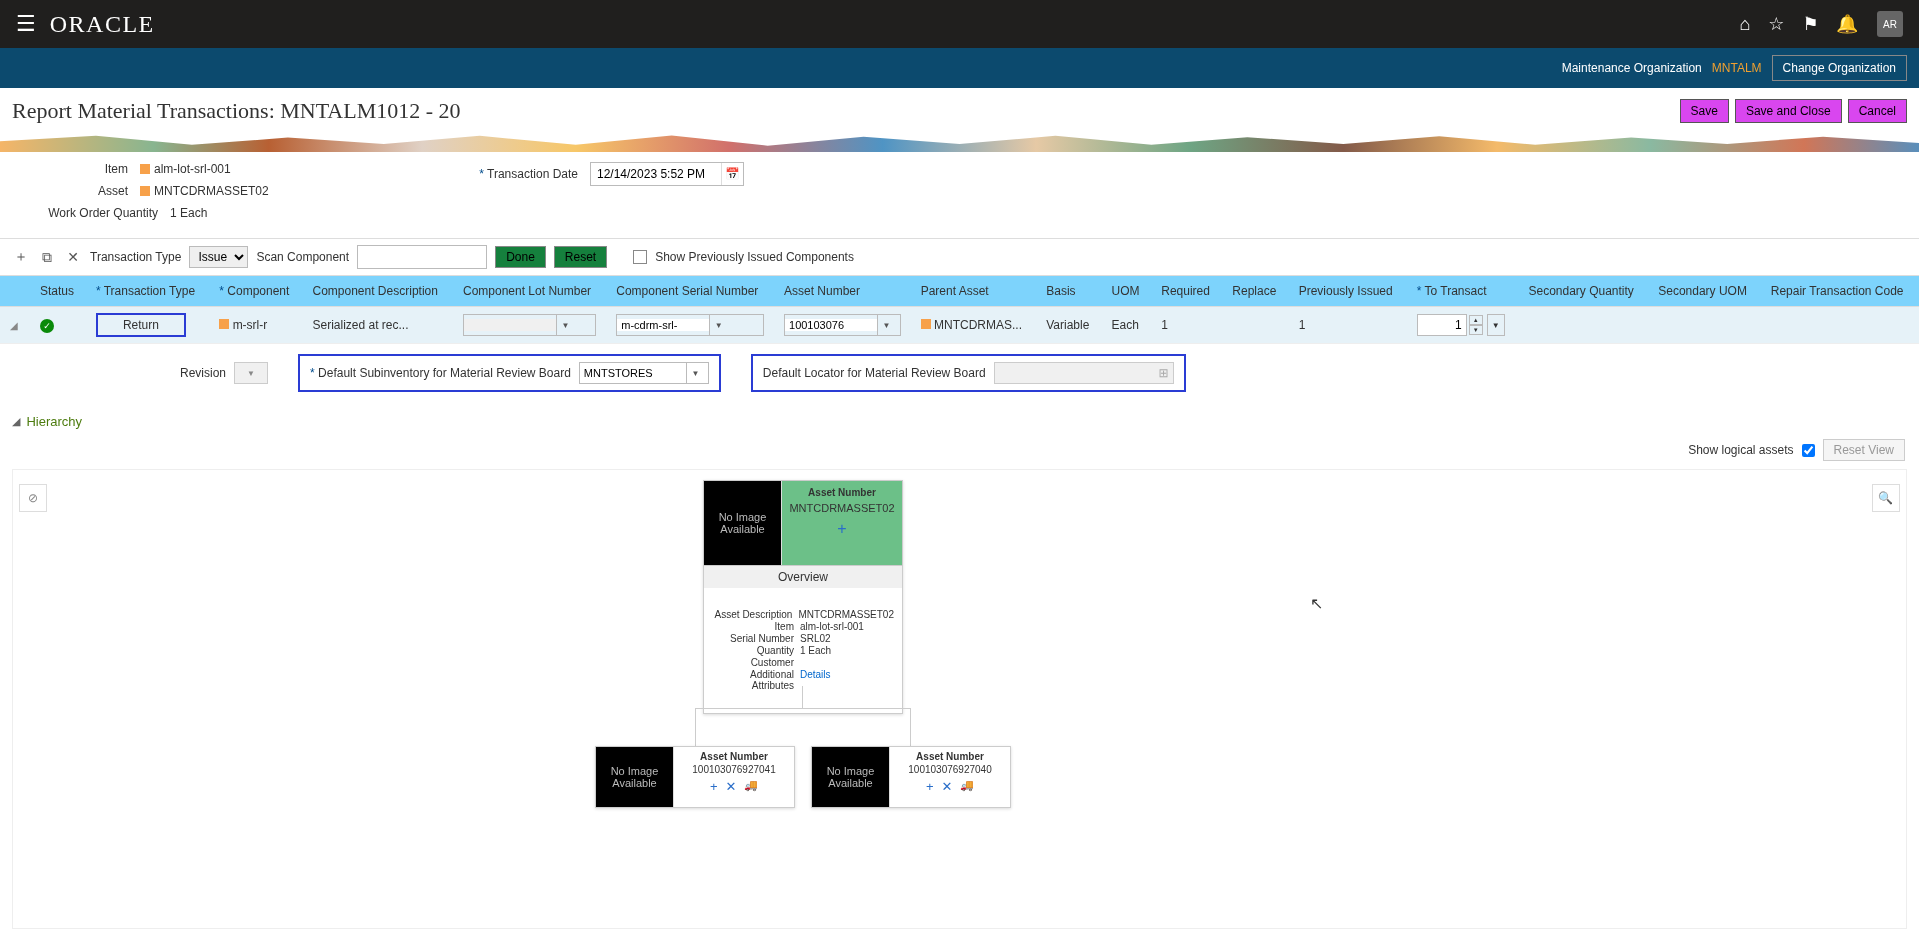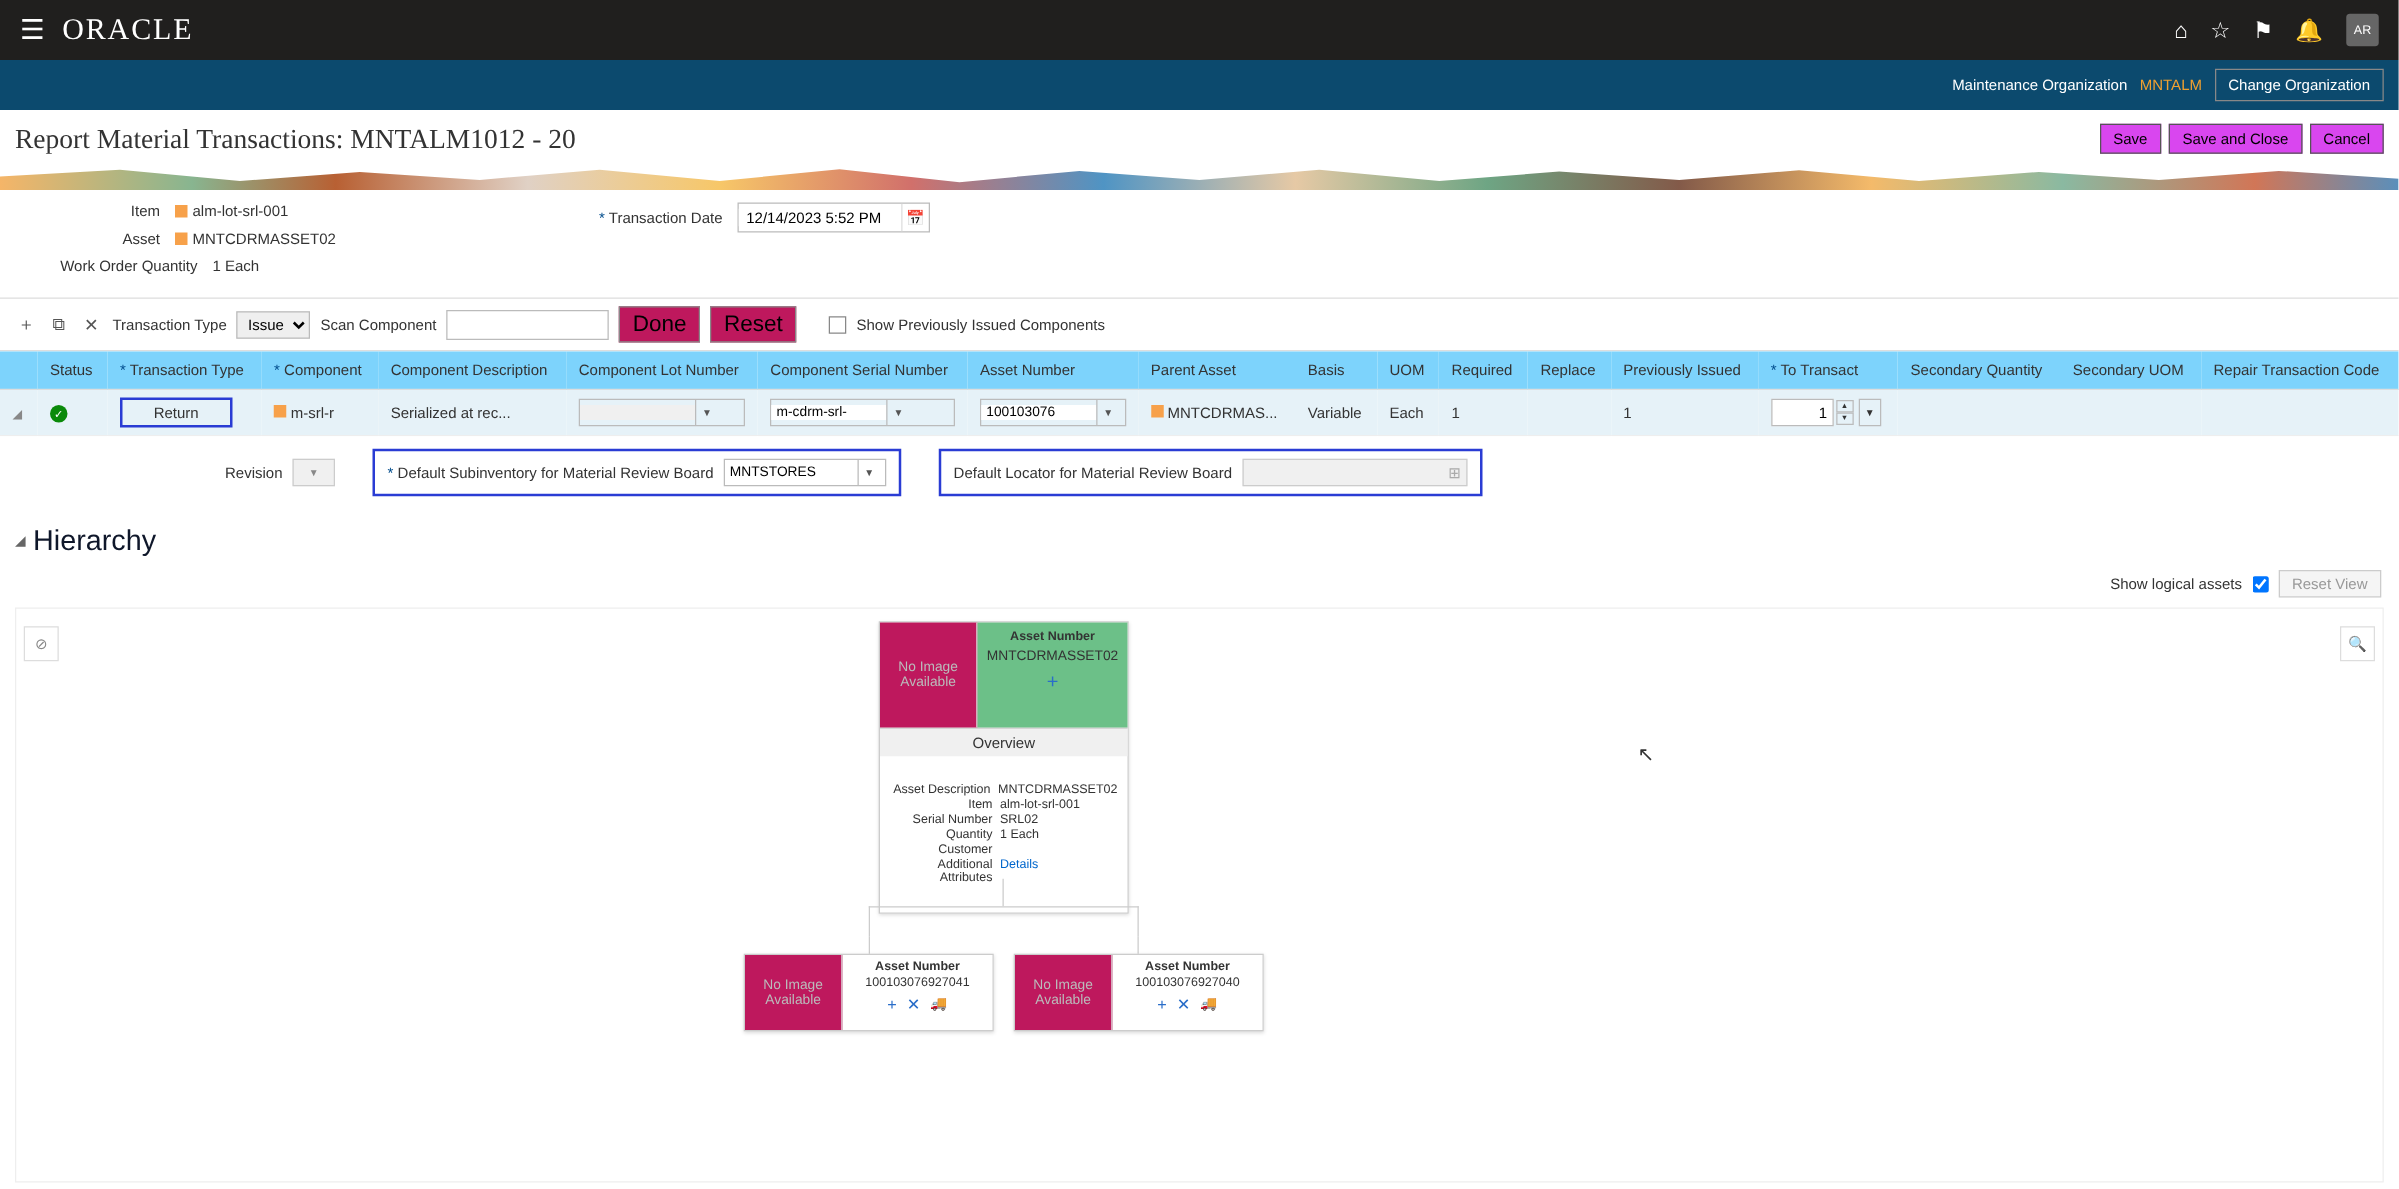--- a/index.html
+++ b/index.html
@@ -43,21 +43,21 @@
 .date-input { display: flex; align-items: center; border: 1px solid #bbb; height: 24px; }
 .date-input input { border: none; padding: 0 6px; width: 130px; font-size: 12px; outline: none; }
 .cal-btn { width: 22px; height: 22px; border-left: 1px solid #ddd; display: flex; align-items: center; justify-content: center; cursor: pointer; font-size: 12px; color: #555; }
 
 
 .toolbar { display: flex; align-items: center; padding: 6px 12px; border-top: 1px solid #ddd; border-bottom: 1px solid #ddd; gap: 8px; flex-wrap: wrap; }
 .tb-icon { width: 18px; height: 18px; display: flex; align-items: center; justify-content: center; color: #555; cursor: pointer; font-size: 14px; }
 .tb-label { font-size: 12px; color: #333; }
 .tb-select { border: 1px solid #bbb; height: 22px; padding: 0 4px; font-size: 12px; }
 .tb-input { border: 1px solid #bbb; height: 24px; width: 130px; padding: 0 4px; font-size: 12px; }
-.tb-btn { border: 1px solid #888; background: #be185d; padding: 3px 10px; font-size: 18px; cursor: pointer; }
+.tb-btn { border: 1px solid #888; background: #15803d; padding: 3px 10px; font-size: 12px; cursor: pointer; }
 .tb-chk { width: 14px; height: 14px; border: 1px solid #888; }
 
 
 .tbl-wrap { overflow-x: auto; }
 .tbl { width: 100%; border-collapse: collapse; }
 .tbl th { text-align: left; padding: 8px 10px; font-weight: 400; font-size: 12px; background: #7dd3fc; border-bottom: 1px solid #ddd; vertical-align: middle; white-space: nowrap; }
 .tbl td { padding: 6px 10px; font-size: 12px; border-bottom: 1px solid #eee; vertical-align: middle; background: #e6f2f8; }
 .th-req::before { content: "* "; color: #004c8c; }
 .status-dot { width: 14px; height: 14px; border-radius: 50%; background: #0a8a0a; display: inline-flex; align-items: center; justify-content: center; color: #fff; font-size: 9px; }
 .expand-tri { color: #888; font-size: 10px; cursor: pointer; }
@@ -74,35 +74,35 @@
 
 .sub-row { display: flex; align-items: center; padding: 10px 40px; gap: 30px; flex-wrap: wrap; }
 .field-group { display: flex; align-items: center; gap: 8px; }
 .highlight-group { border: 2px solid #2a3cd4; padding: 6px 10px; display: flex; align-items: center; gap: 8px; }
 .locator-input { border: 1px solid #ccc; background: #f0f0f0; width: 180px; height: 22px; display: flex; align-items: center; justify-content: flex-end; padding: 0 4px; }
 .locator-icon { color: #aaa; font-size: 12px; }
 .rev-dd { border: 1px solid #ccc; background: #f0f0f0; width: 34px; height: 22px; display: flex; align-items: center; justify-content: center; }
 
 
 .hier-header { display: flex; align-items: center; padding: 12px 12px 6px; gap: 6px; }
-.hier-title { font-size: 23px; color: #0f172a; }
+.hier-title { font-size: 13px; color: #4d7c0f; }
 .hier-tri { font-size: 11px; color: #666; }
 
 .hier-controls { display: flex; justify-content: flex-end; align-items: center; padding: 4px 14px; gap: 8px; }
 .hier-controls label { font-size: 12px; }
 .reset-btn { border: 1px solid #ccc; background: #f5f5f5; color: #999; padding: 3px 10px; font-size: 12px; }
 
 .hier-canvas { position: relative; min-height: 460px; border: 1px solid #eee; margin: 4px 12px; }
 .canvas-icon-l { position: absolute; left: 6px; top: 14px; width: 28px; height: 28px; border: 1px solid #ddd; display: flex; align-items: center; justify-content: center; color: #888; cursor: pointer; }
 .canvas-icon-r { position: absolute; right: 6px; top: 14px; width: 28px; height: 28px; border: 1px solid #ddd; display: flex; align-items: center; justify-content: center; color: #888; cursor: pointer; }
 
 .node { position: absolute; border: 1px solid #ccc; box-shadow: 0 1px 3px rgba(0,0,0,0.15); }
 .node-main { left: 690px; top: 10px; width: 200px; }
 .node-head { display: flex; height: 84px; }
-.node-img { width: 78px; background: #be185d; display: flex; flex-direction: column; align-items: center; justify-content: center; color: #bbb; font-size: 11px; text-align: center; border-right: 1px solid #ddd; }
+.node-img { width: 78px; background: #000000; display: flex; flex-direction: column; align-items: center; justify-content: center; color: #bbb; font-size: 11px; text-align: center; border-right: 1px solid #ddd; }
 .node-asset { flex: 1; background: #6cc088; padding: 6px; text-align: center; }
 .node-asset-label { font-size: 10px; font-weight: bold; }
 .node-asset-val { font-size: 11px; margin-top: 4px; }
 .node-plus { color: #2a6ec9; font-size: 16px; margin-top: 6px; cursor: pointer; }
 .overview { background: #f0f0f0; text-align: center; padding: 4px; font-size: 12px; border-top: 1px solid #ccc; }
 .detail-grid { padding: 21px 8px; font-size: 10px; }
 .detail-row { display: flex; margin-bottom: 1px; }
 .detail-l { width: 88px; text-align: right; padding-right: 6px; color: #333; }
 .detail-r { flex: 1; color: #333; }
 .detail-link { color: #0066cc; cursor: pointer; }

